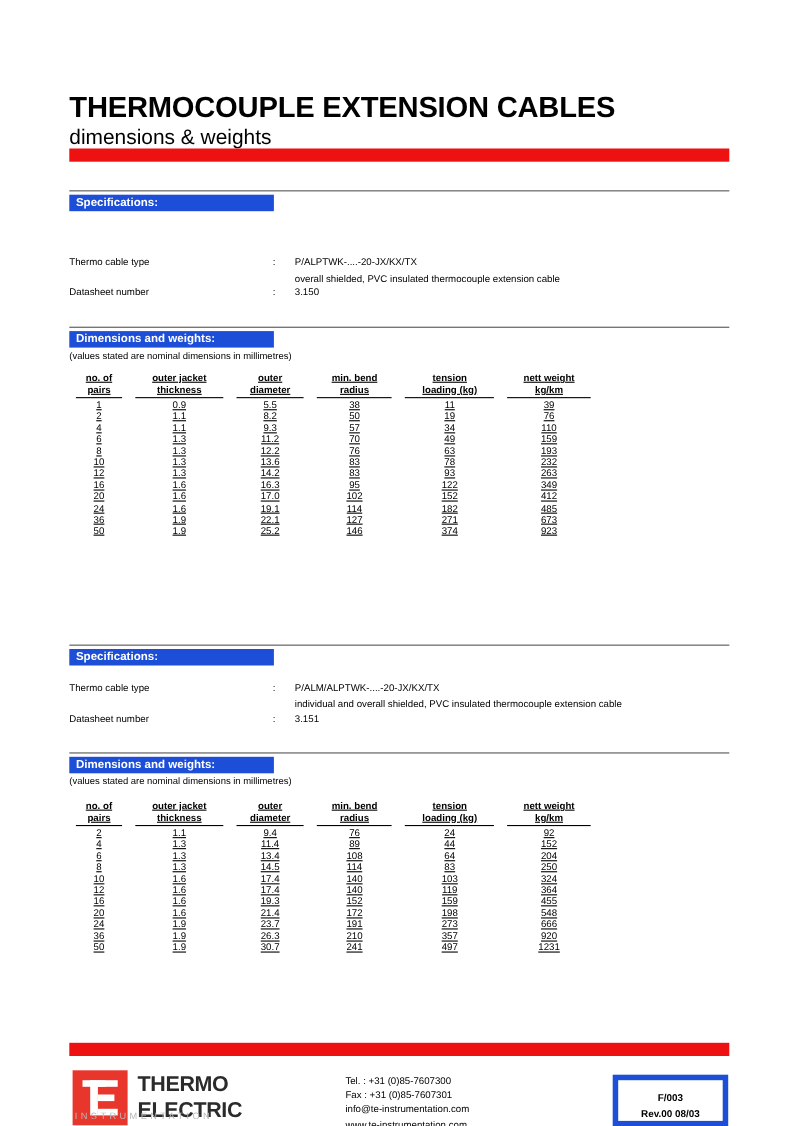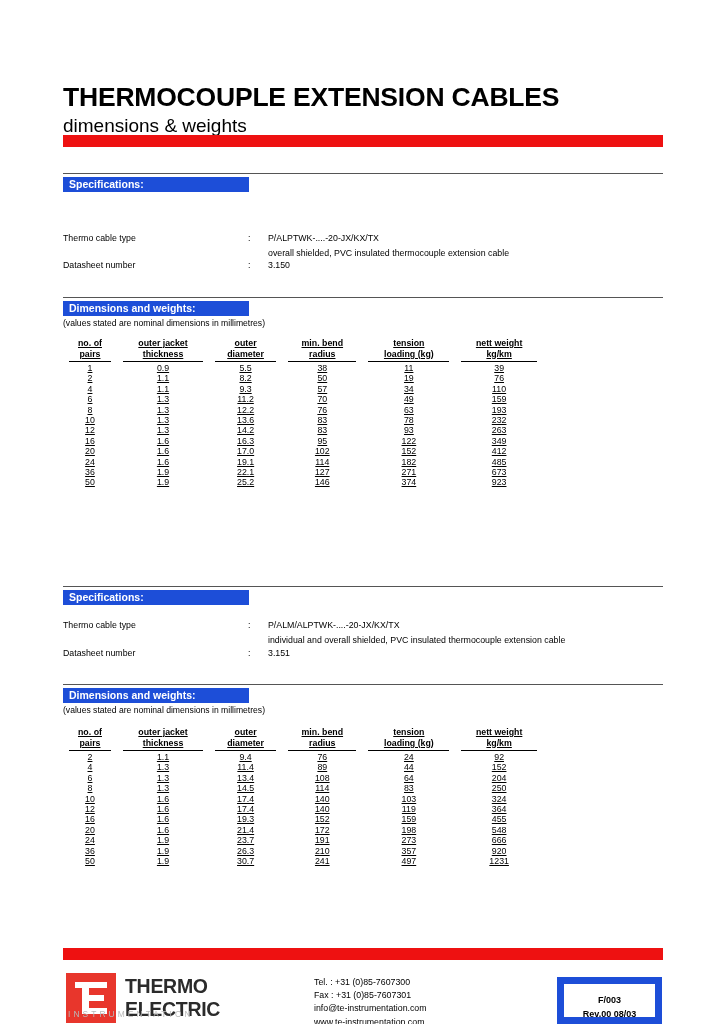--- a/index.html
+++ b/index.html
@@ -229,21 +229,21 @@
     font-size: 8.8px;
     line-height: 13.2px;
     white-space: nowrap;
   }
   .revbox {
     position: absolute;
     left: 557px;
     top: 937px;
     width: 105px;
     height: 47px;
-    border: 7px solid #1d4ed8;
+    border: 5px solid #1d4ed8;
     box-sizing: border-box;
     text-align: center;
     font-size: 9px;
     font-weight: bold;
     padding-left: 17px;
   }
   .revbox .r1 { position: absolute; left: 0; right: 0; top: 12px; line-height: 1; }
   .revbox .r2 { position: absolute; left: 0; right: 0; top: 26px; line-height: 1; }
 </style>
 </head>

